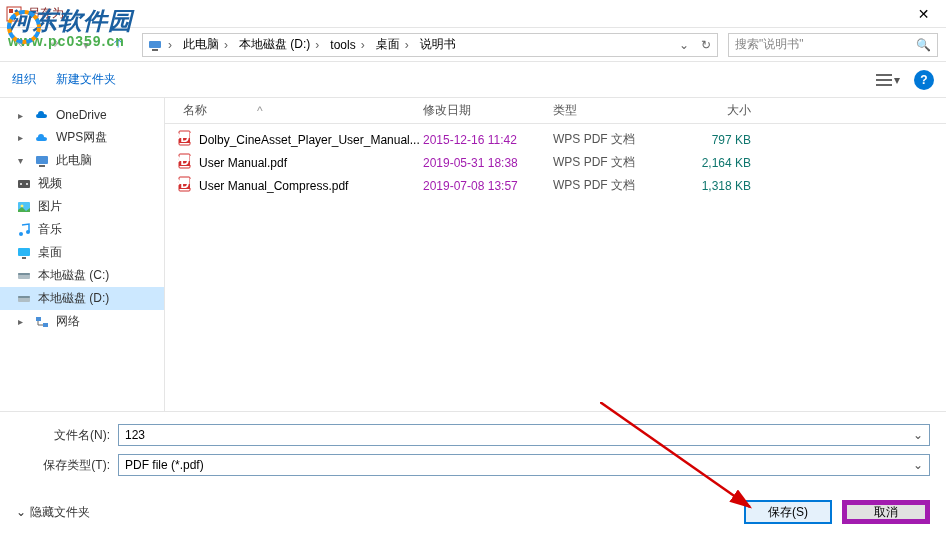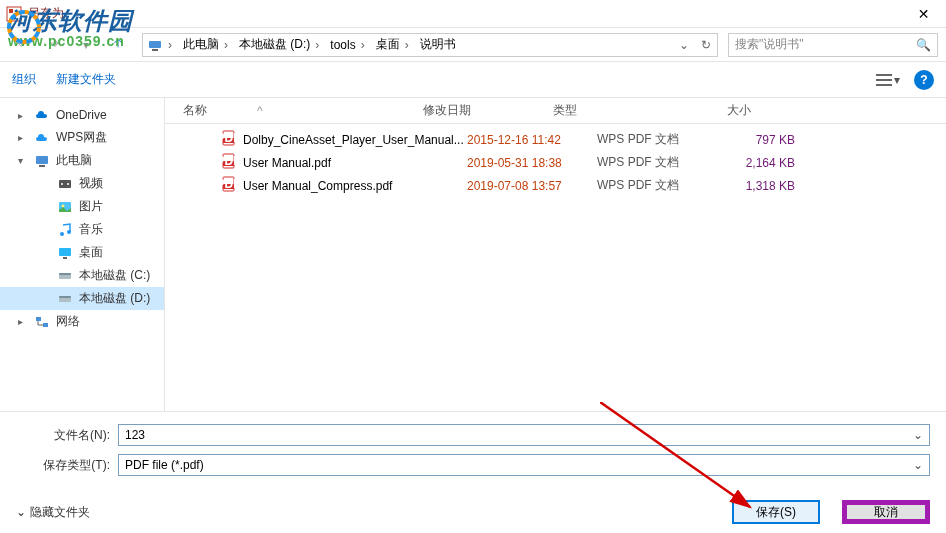--- a/index.html
+++ b/index.html
@@ -29,48 +29,48 @@
 .toolbar { height: 36px; display: flex; align-items: center; padding: 0 12px; gap: 20px; border-bottom: 1px solid #e5e5e5; }
 .toolbar .tleft { display: flex; gap: 20px; }
 .toolbar .tleft span { color: #0066cc; cursor: pointer; }
 .toolbar .tright { margin-left: auto; display: flex; align-items: center; gap: 10px; }
 .viewbtn { display: flex; align-items: center; gap: 2px; color: #555; cursor: pointer; padding: 2px 4px; }
 .help { width: 20px; height: 20px; border-radius: 50%; background: #0078d7; color: #fff; display: flex; align-items: center; justify-content: center; font-weight: bold; cursor: pointer; }
 
 .body { display: flex; height: 313px; }
 .sidebar { width: 165px; border-right: 1px solid #e5e5e5; overflow-y: auto; padding: 6px 0; }
 .sitem { display: flex; align-items: center; padding: 3px 6px 3px 18px; gap: 6px; cursor: pointer; color: #333; }
-.sitem.indent { padding-left: 57px; }
+.sitem.indent { padding-left: 16px; }
 .sitem.active { background: #cce8ff; }
 .sitem .caret { width: 10px; color: #666; font-size: 10px; }
 .sicon { width: 16px; height: 16px; display: flex; align-items: center; justify-content: center; }
 
 .filelist { flex: 1; position: relative; overflow: hidden; }
 .filehead { display: flex; border-bottom: 1px solid #e5e5e5; height: 26px; align-items: center; padding-left: 12px; }
 .fcol { padding: 0 6px; color: #555; cursor: pointer; }
 .fcol.name { width: 240px; display: flex; align-items: center; gap: 50px; }
 .fcol.date { width: 130px; }
 .fcol.type { width: 110px; }
 .fcol.size { width: 100px; text-align: right; }
 .filerows { padding: 4px 0; }
 .frow { display: flex; align-items: center; padding: 2px 6px 2px 12px; cursor: pointer; }
-.frow .fname { width: 240px; display: flex; align-items: center; gap: 6px; margin-left: 44px; }
-.frow .fdate { width: 130px; color: #c2410c; padding: 0 6px; }
+.frow .fname { width: 240px; display: flex; align-items: center; gap: 6px; }
+.frow .fdate { width: 130px; color: #a21caf; padding: 0 6px; }
 .frow .ftype { width: 110px; color: #555; padding: 0 6px; }
-.frow .fsize { width: 100px; color: #701a75; text-align: right; padding: 0 6px; }
+.frow .fsize { width: 100px; color: #0f766e; text-align: right; padding: 0 6px; }
 .pdficon { width: 16px; height: 16px; }
 
 .bottom { border-top: 1px solid #e5e5e5; padding: 12px 16px; position: relative; }
 .field { display: flex; align-items: center; margin-bottom: 8px; }
 .field label { width: 102px; text-align: right; padding-right: 8px; color: #333; }
 .field .finput { flex: 1; height: 22px; border: 1px solid #7a9ebd; padding: 0 6px; display: flex; align-items: center; background: #fff; }
 .field .finput .dd { margin-left: auto; color: #555; cursor: pointer; }
 .bottomrow { display: flex; align-items: center; margin-top: 24px; }
 .hidefolder { display: flex; align-items: center; gap: 4px; color: #333; cursor: pointer; }
-.actions { margin-left: auto; display: flex; gap: 22px; border-radius: 9px; }
+.actions { margin-left: auto; display: flex; gap: 10px; border-radius: 9px; }
 .btn { width: 88px; height: 24px; border: 5px solid #a21caf; background: #e1e1e1; display: flex; align-items: center; justify-content: center; cursor: pointer; }
 .btn.primary { border: 2px solid #0078d7; background: #e5f1fb; }
 
 .arrow { position: absolute; pointer-events: none; z-index: 50; }
 </style>
 </head>
 <body>
 
 <div class="watermark">
   <svg class="wm-circle" width="40" height="40">

